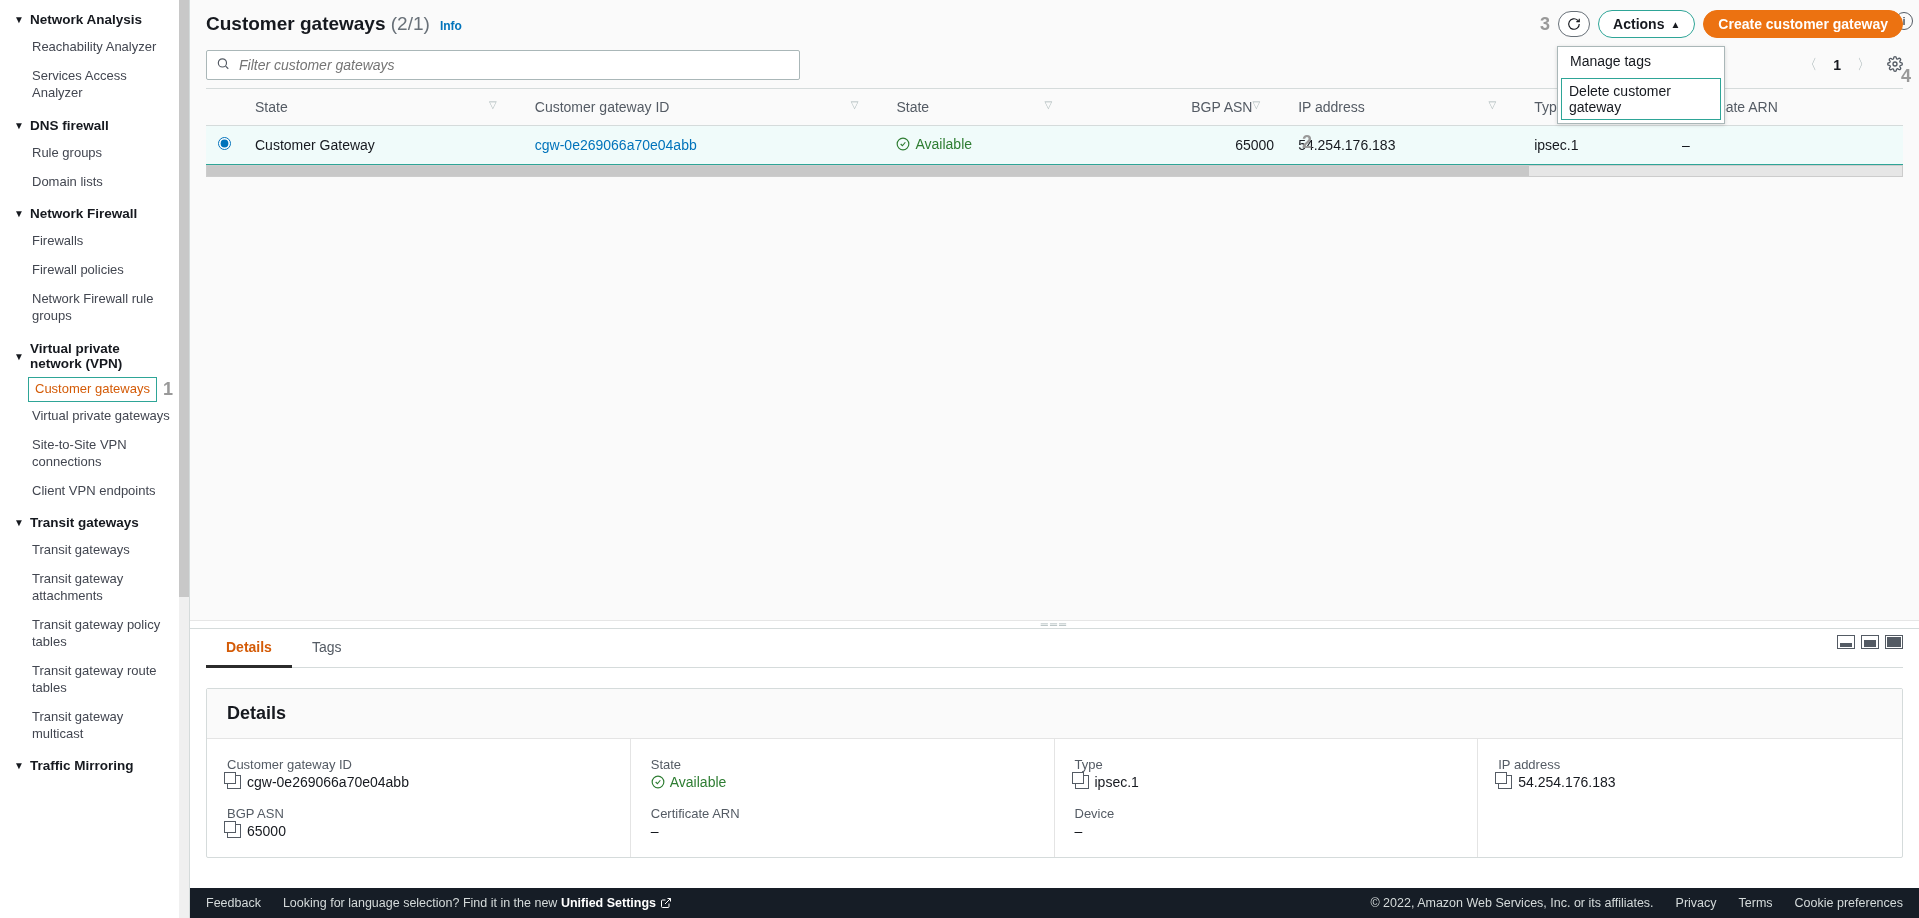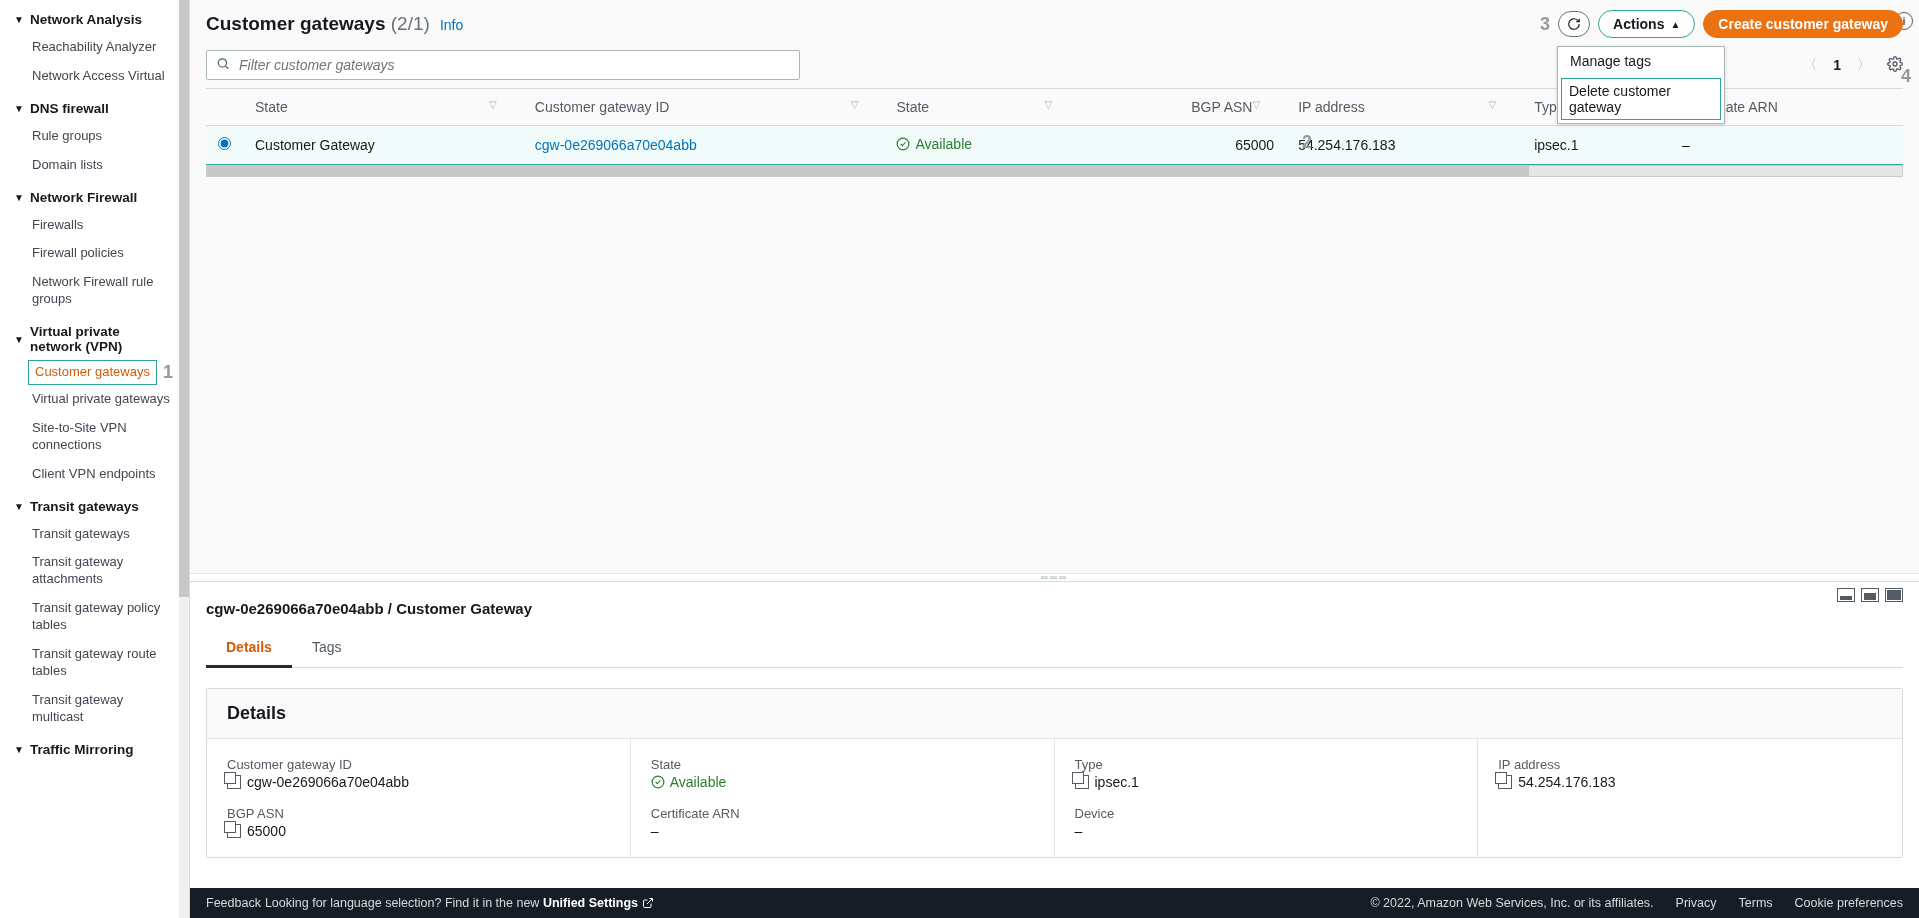--- a/index.html
+++ b/index.html
@@ -12,21 +12,21 @@
     .side-section-title .caret { margin-right: 6px; font-size: 10px; }
     .side-item { font-size: 13px; color: #424650; padding: 6px 6px 6px 22px; display: block; line-height: 1.3; cursor: pointer; }
     .side-item.active { color: #d45b07; border: 1px solid #2ea597; background: #fff; display: inline-block; padding: 3px 6px; margin-left: 18px; }
     
     .main { flex: 1; display: flex; flex-direction: column; background: #fafafa; position: relative; }
     .main-scroll { flex: 1; overflow: auto; padding: 10px 16px 0 16px; position: relative; }
     .page-header { display: flex; align-items: center; justify-content: space-between; margin-bottom: 12px; }
     .page-header-left { display: flex; align-items: baseline; gap: 10px; }
     .page-title { font-size: 19px; font-weight: 700; color: #16191f; }
     .page-count { color: #687078; font-weight: 400; }
-    .info-link { color: #0073bb; font-size: 14px; font-weight: 400; cursor: pointer; }
+    .info-link { color: #0073bb; font-size: 12px; font-weight: 700; cursor: pointer; }
     .header-actions { display: flex; align-items: center; gap: 8px; position: relative; }
     .step-num { color: #999; font-weight: 700; font-size: 18px; }
     .btn { background: #fff; border: 1px solid #687078; border-radius: 14px; padding: 5px 14px; font-size: 14px; cursor: pointer; display: inline-flex; align-items: center; gap: 6px; color: #16191f; font-weight: 700; }
     .btn.icon-only { padding: 5px 8px; }
     .btn.primary { background: #ec7211; border-color: #ec7211; color: #fff; }
     .btn.hl { border: 1.5px solid #2ea597; }
     .search-row { display: flex; align-items: center; gap: 24px; margin-bottom: 8px; }
     .search-box { position: relative; width: 594px; }
     .search-box input { width: 100%; padding: 6px 10px 6px 32px; border: 1px solid #aab7b8; border-radius: 2px; font-size: 14px; font-style: italic; color: #687078; }
     .search-box .mag { position: absolute; left: 10px; top: 50%; transform: translateY(-50%); color: #545b64; }
@@ -69,40 +69,40 @@
     .details-card-hdr { padding: 14px 20px; font-size: 18px; font-weight: 700; border-bottom: 1px solid #e4e4e4; background: #fafafa; }
     .details-grid { display: grid; grid-template-columns: repeat(4, 1fr); }
     .details-col { padding: 18px 20px; border-right: 1px solid #e4e4e4; }
     .details-col:last-child { border-right: none; }
     .d-label { font-size: 13px; color: #545b64; margin-bottom: 2px; }
     .d-value { font-size: 14px; color: #16191f; display: flex; align-items: center; gap: 6px; margin-bottom: 16px; }
     .d-value:last-child { margin-bottom: 0; }
     .copy-ic { display:inline-block; width:14px; height:14px; border:1.2px solid #545b64; position:relative; }
     .copy-ic::after { content:''; position:absolute; border:1.2px solid #545b64; width:10px; height:10px; left:-4px; top:-4px; background:#fff; }
     
-    .footer { background: #161d26; color: #d5dbdb; font-size: 12.5px; padding: 8px 16px; display: flex; align-items: flex-start; gap: 4px; }
+    .footer { background: #161d26; color: #d5dbdb; font-size: 12.5px; padding: 8px 16px; display: flex; align-items: flex-start; gap: 22px; }
     .footer .right { margin-left: auto; display: flex; gap: 22px; }
     .footer .us { color: #fff; font-weight: 700; display: inline-flex; align-items: center; gap: 4px; }
     .info-ic { position: absolute; right: 6px; top: 12px; width: 18px; height: 18px; border: 1.5px solid #545b64; border-radius: 50%; font-size: 11px; font-weight: 700; color: #545b64; display: flex; align-items: center; justify-content: center; cursor: pointer; }
     .side-scrollbar { position: absolute; right: 0; top: 0; bottom: 0; width: 10px; background: #f0f0f0; }
     .side-scrollbar .sb-thumb { position: absolute; left: 0; right: 0; top: 0; height: 65%; background: #c8c8c8; }
   </style>
 </head>
 <body>
 
 <div class="page">
   <div class="sidebar">
 
     <div class="side-section">
       <div class="side-section-title">
           <span class="caret">▼</span>
           <span>Network Analysis</span>
         </div>
       <span class="side-item">Reachability Analyzer</span>
-      <span class="side-item">Network Access Virtual</span>
+      <span class="side-item">Services Access Analyzer</span>
     </div>
 
     <div class="side-section">
       <div class="side-section-title">
           <span class="caret">▼</span>
           <span>DNS firewall</span>
         </div>
       <span class="side-item">Rule groups</span>
       <span class="side-item">Domain lists</span>
     </div>
@@ -254,21 +254,20 @@
     </div>
 
     <div class="splitter">═══</div>
 
     <div class="detail">
       <div class="detail-tools">
         <span class="tool a"></span>
         <span class="tool b"></span>
         <span class="tool c"></span>
       </div>
-      <div class="bc">cgw-0e269066a70e04abb / Customer Gateway</div>
       <div class="tabs">
         <div class="tab active">Details</div>
         <div class="tab">Tags</div>
       </div>
       <div class="details-card">
         <div class="details-card-hdr">Details</div>
         <div class="details-grid">
           <div class="details-col">
             <div class="d-label">Customer gateway ID</div>
             <div class="d-value">

